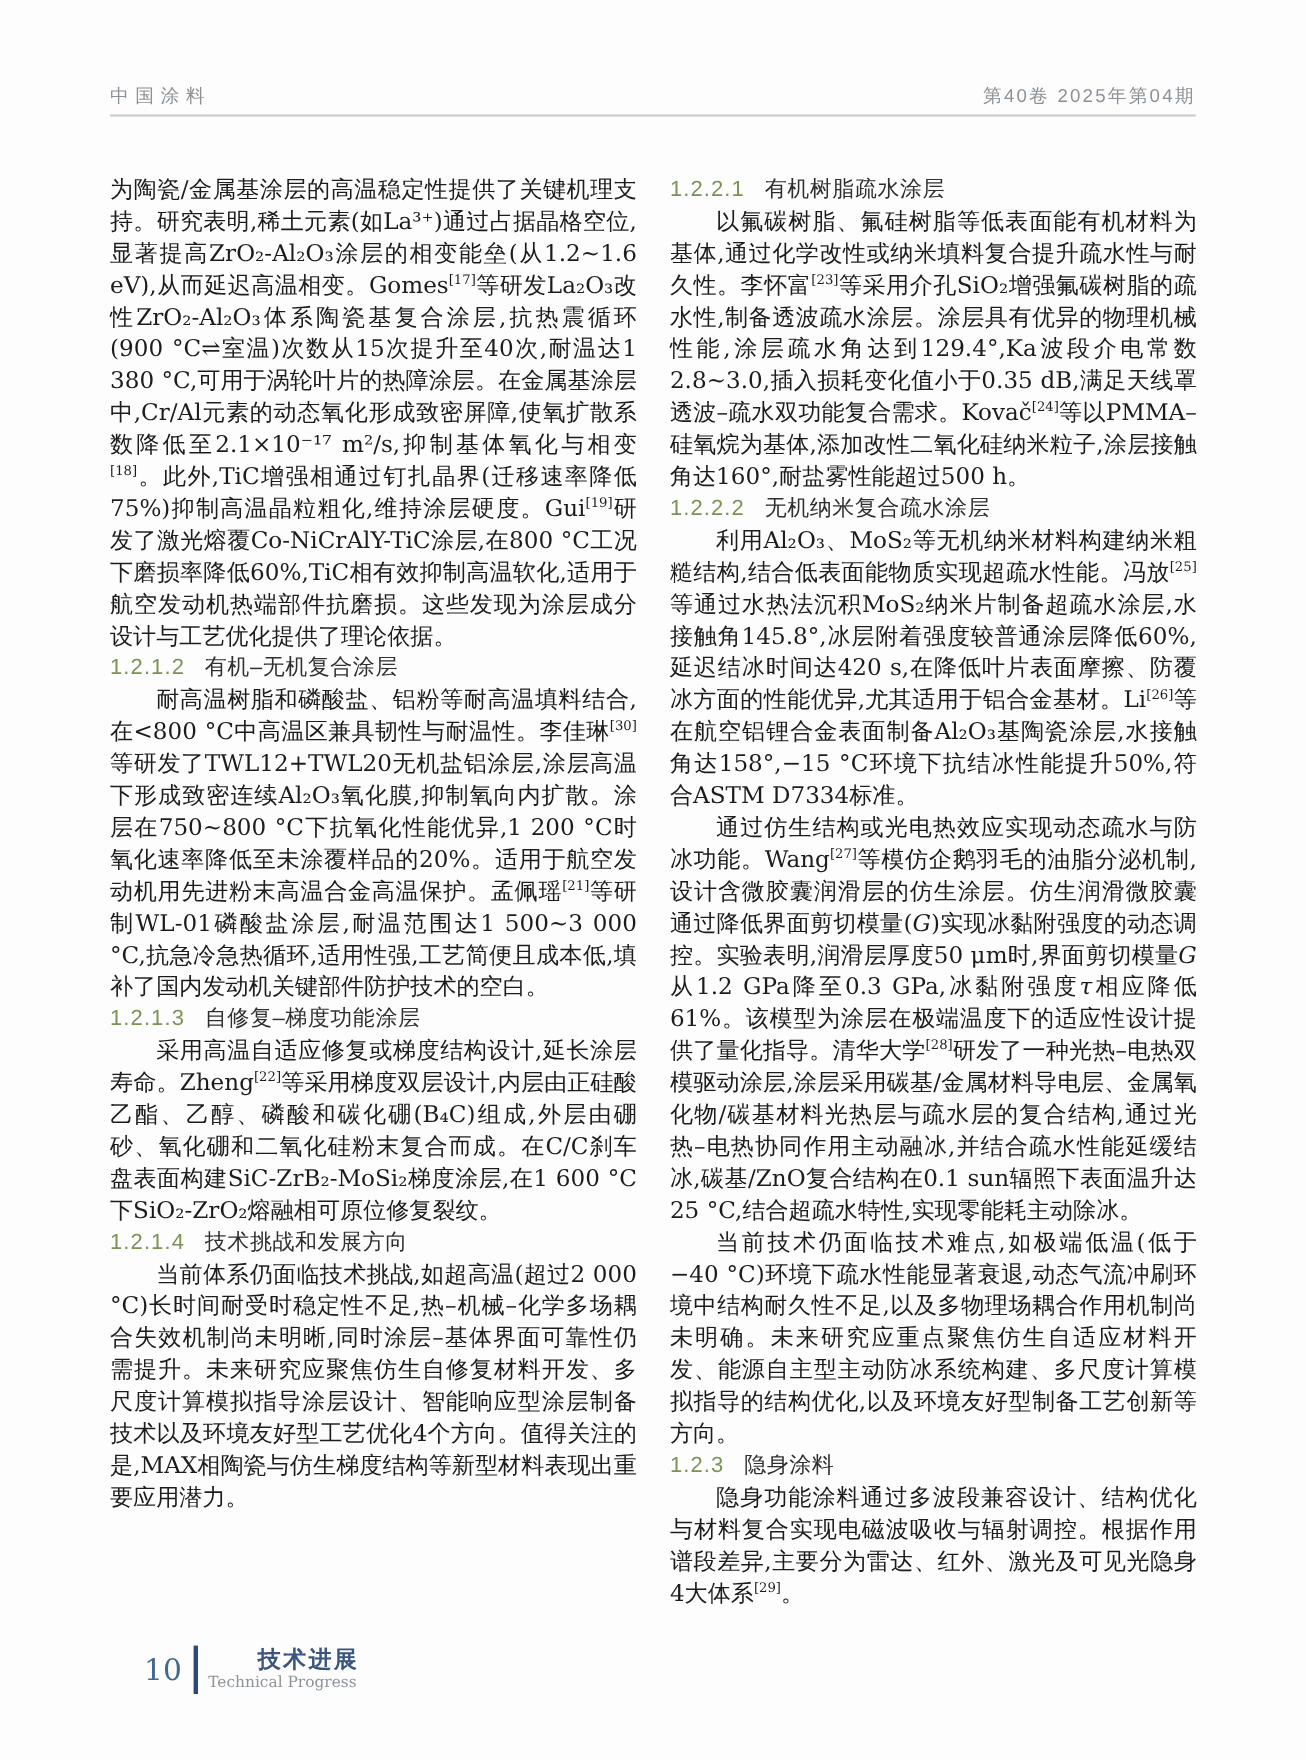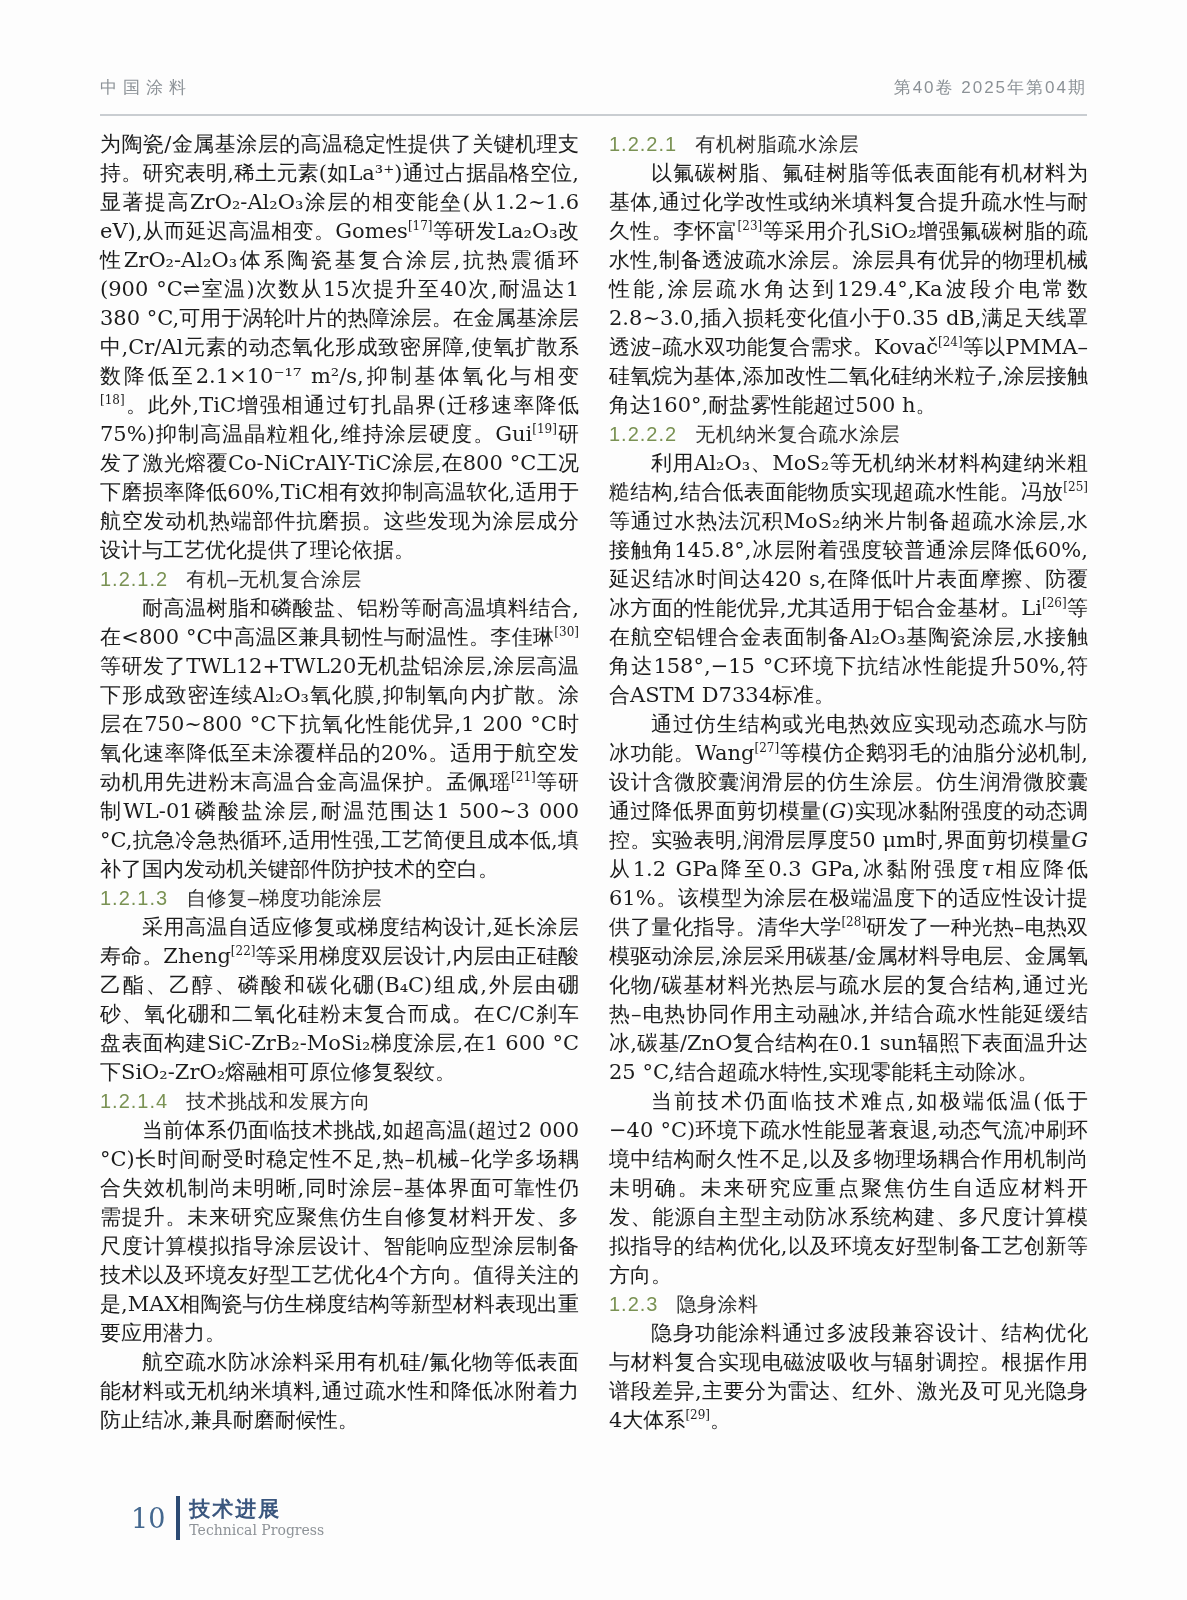--- a/index.html
+++ b/index.html
@@ -10,35 +10,36 @@
     margin:0 auto;
     overflow:hidden;
     font-family:"DejaVu Serif","Liberation Serif",serif;
   }
   
   .page-header{
     position:absolute;left:100px;right:100px;top:76px;
     display:flex;justify-content:space-between;align-items:flex-end;
     font-family:"Liberation Sans","DejaVu Sans",sans-serif;
     font-size:17px;color:var(--header_text);
-    padding-bottom:15px;
+    padding-bottom:5px;
     border-bottom:2px solid var(--rule);
   }
   .journal-title{letter-spacing:6px;}
   .issue-info{letter-spacing:2px;}
   
   .content{
     position:absolute;left:100px;top:130px;width:988px;
     display:flex;gap:30px;
   }
   .column{
     width:479px;
     font-size:21px;line-height:29px;
     color:var(--body_text);
     text-align:justify;
+    margin-top:28px;
   }
   .body-para{margin:0;text-indent:2em;}
   .body-para.no-indent{text-indent:0;}
   .sec-heading{
     font-family:"Liberation Sans","DejaVu Sans",sans-serif;
     font-size:20px;line-height:29px;
     color:#2f2f2f;text-align:left;
   }
   .sec-num{color:var(--heading_number);margin-right:18px;letter-spacing:1px;}
   .sec-title{letter-spacing:0.5px;}
@@ -51,21 +52,21 @@
   .page-num{
     font-family:"DejaVu Serif","Liberation Serif",serif;
     font-size:27px;color:var(--footer_blue);
     margin-right:11px;
   }
   .footer-bar{width:4px;height:44px;background:var(--footer_bar);margin-right:9px;}
   .footer-label{display:flex;flex-direction:column;justify-content:center;}
   .footer-cn{
     font-family:"Liberation Sans","DejaVu Sans",sans-serif;
     font-weight:bold;font-size:21px;line-height:24px;
-    color:var(--footer_cn);letter-spacing:2px;
+    color:var(--footer_cn);letter-spacing:2px;margin-left:45px;
   }
   .footer-en{
     font-family:"DejaVu Serif","Liberation Serif",serif;
     font-size:14px;line-height:18px;color:var(--footer_en);
   }
 </style>
 </head>
 <body>
 
 <div class="page">
@@ -77,21 +78,20 @@
 
   <div class="content">
     <div class="column">
         <p class="body-para no-indent">为陶瓷/金属基涂层的高温稳定性提供了关键机理支持。研究表明,稀土元素(如La³⁺)通过占据晶格空位,显著提高ZrO₂-Al₂O₃涂层的相变能垒(从1.2~1.6 eV),从而延迟高温相变。Gomes<sup class="cite">[17]</sup>等研发La₂O₃改性ZrO₂-Al₂O₃体系陶瓷基复合涂层,抗热震循环(900 °C⇌室温)次数从15次提升至40次,耐温达1 380 °C,可用于涡轮叶片的热障涂层。在金属基涂层中,Cr/Al元素的动态氧化形成致密屏障,使氧扩散系数降低至2.1×10⁻¹⁷ m²/s,抑制基体氧化与相变<sup class="cite">[18]</sup>。此外,TiC增强相通过钉扎晶界(迁移速率降低75%)抑制高温晶粒粗化,维持涂层硬度。Gui<sup class="cite">[19]</sup>研发了激光熔覆Co-NiCrAlY-TiC涂层,在800 °C工况下磨损率降低60%,TiC相有效抑制高温软化,适用于航空发动机热端部件抗磨损。这些发现为涂层成分设计与工艺优化提供了理论依据。</p>
         <div class="sec-heading"><span class="sec-num">1.2.1.2</span><span class="sec-title">有机–无机复合涂层</span></div>
         <p class="body-para">耐高温树脂和磷酸盐、铝粉等耐高温填料结合,在&lt;800 °C中高温区兼具韧性与耐温性。李佳琳<sup class="cite">[30]</sup>等研发了TWL12+TWL20无机盐铝涂层,涂层高温下形成致密连续Al₂O₃氧化膜,抑制氧向内扩散。涂层在750~800 °C下抗氧化性能优异,1 200 °C时氧化速率降低至未涂覆样品的20%。适用于航空发动机用先进粉末高温合金高温保护。孟佩瑶<sup class="cite">[21]</sup>等研制WL-01磷酸盐涂层,耐温范围达1 500~3 000 °C,抗急冷急热循环,适用性强,工艺简便且成本低,填补了国内发动机关键部件防护技术的空白。</p>
         <div class="sec-heading"><span class="sec-num">1.2.1.3</span><span class="sec-title">自修复–梯度功能涂层</span></div>
         <p class="body-para">采用高温自适应修复或梯度结构设计,延长涂层寿命。Zheng<sup class="cite">[22]</sup>等采用梯度双层设计,内层由正硅酸乙酯、乙醇、磷酸和碳化硼(B₄C)组成,外层由硼砂、氧化硼和二氧化硅粉末复合而成。在C/C刹车盘表面构建SiC-ZrB₂-MoSi₂梯度涂层,在1 600 °C下SiO₂-ZrO₂熔融相可原位修复裂纹。</p>
         <div class="sec-heading"><span class="sec-num">1.2.1.4</span><span class="sec-title">技术挑战和发展方向</span></div>
         <p class="body-para">当前体系仍面临技术挑战,如超高温(超过2 000 °C)长时间耐受时稳定性不足,热–机械–化学多场耦合失效机制尚未明晰,同时涂层–基体界面可靠性仍需提升。未来研究应聚焦仿生自修复材料开发、多尺度计算模拟指导涂层设计、智能响应型涂层制备技术以及环境友好型工艺优化4个方向。值得关注的是,MAX相陶瓷与仿生梯度结构等新型材料表现出重要应用潜力。</p>
-        <p class="body-para">航空疏水防冰涂料采用有机硅/氟化物等低表面能材料或无机纳米填料,通过疏水性和降低冰附着力防止结冰,兼具耐磨耐候性。</p>
       </div>
     <div class="column">
         <div class="sec-heading"><span class="sec-num">1.2.2.1</span><span class="sec-title">有机树脂疏水涂层</span></div>
         <p class="body-para">以氟碳树脂、氟硅树脂等低表面能有机材料为基体,通过化学改性或纳米填料复合提升疏水性与耐久性。李怀富<sup class="cite">[23]</sup>等采用介孔SiO₂增强氟碳树脂的疏水性,制备透波疏水涂层。涂层具有优异的物理机械性能,涂层疏水角达到129.4°,Ka波段介电常数2.8~3.0,插入损耗变化值小于0.35 dB,满足天线罩透波–疏水双功能复合需求。Kovač<sup class="cite">[24]</sup>等以PMMA–硅氧烷为基体,添加改性二氧化硅纳米粒子,涂层接触角达160°,耐盐雾性能超过500 h。</p>
         <div class="sec-heading"><span class="sec-num">1.2.2.2</span><span class="sec-title">无机纳米复合疏水涂层</span></div>
         <p class="body-para">利用Al₂O₃、MoS₂等无机纳米材料构建纳米粗糙结构,结合低表面能物质实现超疏水性能。冯放<sup class="cite">[25]</sup>等通过水热法沉积MoS₂纳米片制备超疏水涂层,水接触角145.8°,冰层附着强度较普通涂层降低60%,延迟结冰时间达420 s,在降低叶片表面摩擦、防覆冰方面的性能优异,尤其适用于铝合金基材。Li<sup class="cite">[26]</sup>等在航空铝锂合金表面制备Al₂O₃基陶瓷涂层,水接触角达158°,−15 °C环境下抗结冰性能提升50%,符合ASTM D7334标准。</p>
         <p class="body-para">通过仿生结构或光电热效应实现动态疏水与防冰功能。Wang<sup class="cite">[27]</sup>等模仿企鹅羽毛的油脂分泌机制,设计含微胶囊润滑层的仿生涂层。仿生润滑微胶囊通过降低界面剪切模量(<i>G</i>)实现冰黏附强度的动态调控。实验表明,润滑层厚度50 μm时,界面剪切模量<i>G</i>从1.2 GPa降至0.3 GPa,冰黏附强度<i>τ</i>相应降低61%。该模型为涂层在极端温度下的适应性设计提供了量化指导。清华大学<sup class="cite">[28]</sup>研发了一种光热–电热双模驱动涂层,涂层采用碳基/金属材料导电层、金属氧化物/碳基材料光热层与疏水层的复合结构,通过光热–电热协同作用主动融冰,并结合疏水性能延缓结冰,碳基/ZnO复合结构在0.1 sun辐照下表面温升达25 °C,结合超疏水特性,实现零能耗主动除冰。</p>
         <p class="body-para">当前技术仍面临技术难点,如极端低温(低于−40 °C)环境下疏水性能显著衰退,动态气流冲刷环境中结构耐久性不足,以及多物理场耦合作用机制尚未明确。未来研究应重点聚焦仿生自适应材料开发、能源自主型主动防冰系统构建、多尺度计算模拟指导的结构优化,以及环境友好型制备工艺创新等方向。</p>
         <div class="sec-heading"><span class="sec-num">1.2.3</span><span class="sec-title">隐身涂料</span></div>
         <p class="body-para">隐身功能涂料通过多波段兼容设计、结构优化与材料复合实现电磁波吸收与辐射调控。根据作用谱段差异,主要分为雷达、红外、激光及可见光隐身4大体系<sup class="cite">[29]</sup>。</p>

